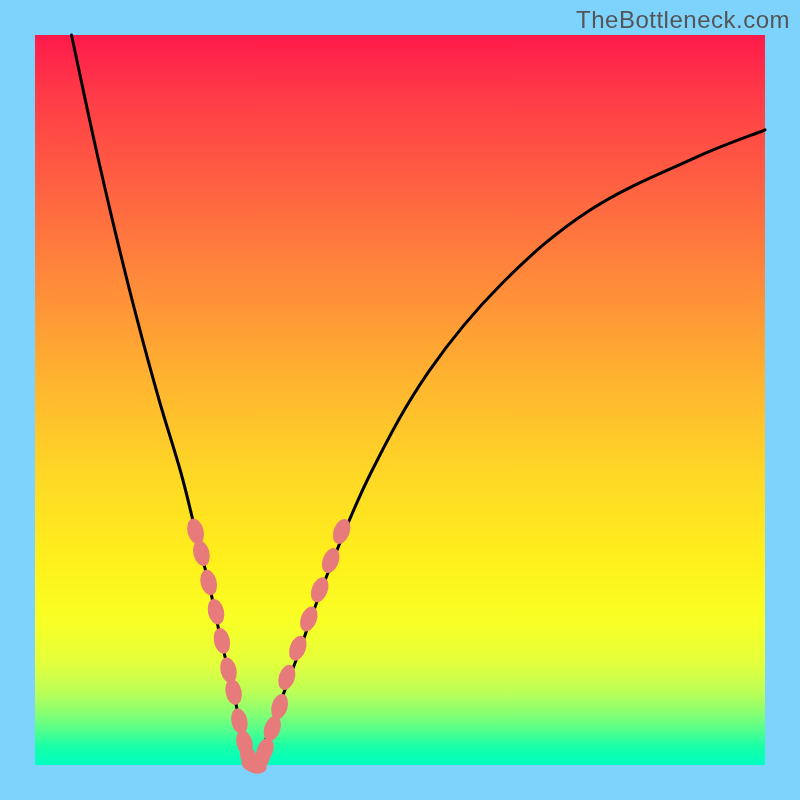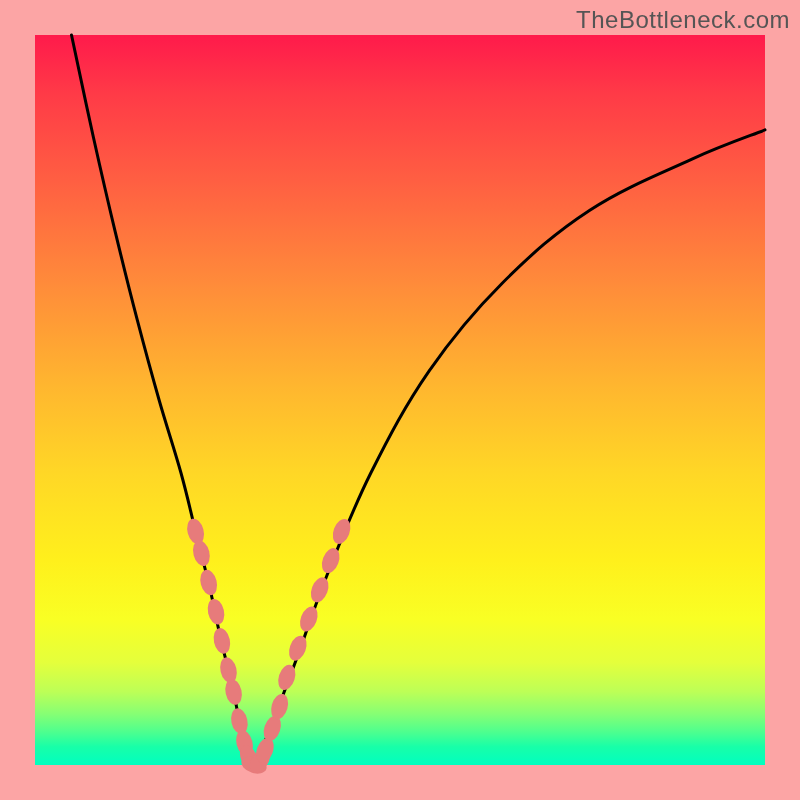--- a/index.html
+++ b/index.html
@@ -8,21 +8,21 @@
     width: 800px;
     height: 800px;
     overflow: hidden;
     background: #000;
     font-family: Arial, Helvetica, sans-serif;
   }
   .stage {
     position: relative;
     width: 800px;
     height: 800px;
-    background: #fca5a5;
+    background: #7dd3fc;
   }
   .watermark {
     position: absolute;
     top: 6px;
     right: 10px;
     color: #555;
     font-size: 24px;
     font-weight: 500;
     letter-spacing: 0.5px;
     user-select: none;

